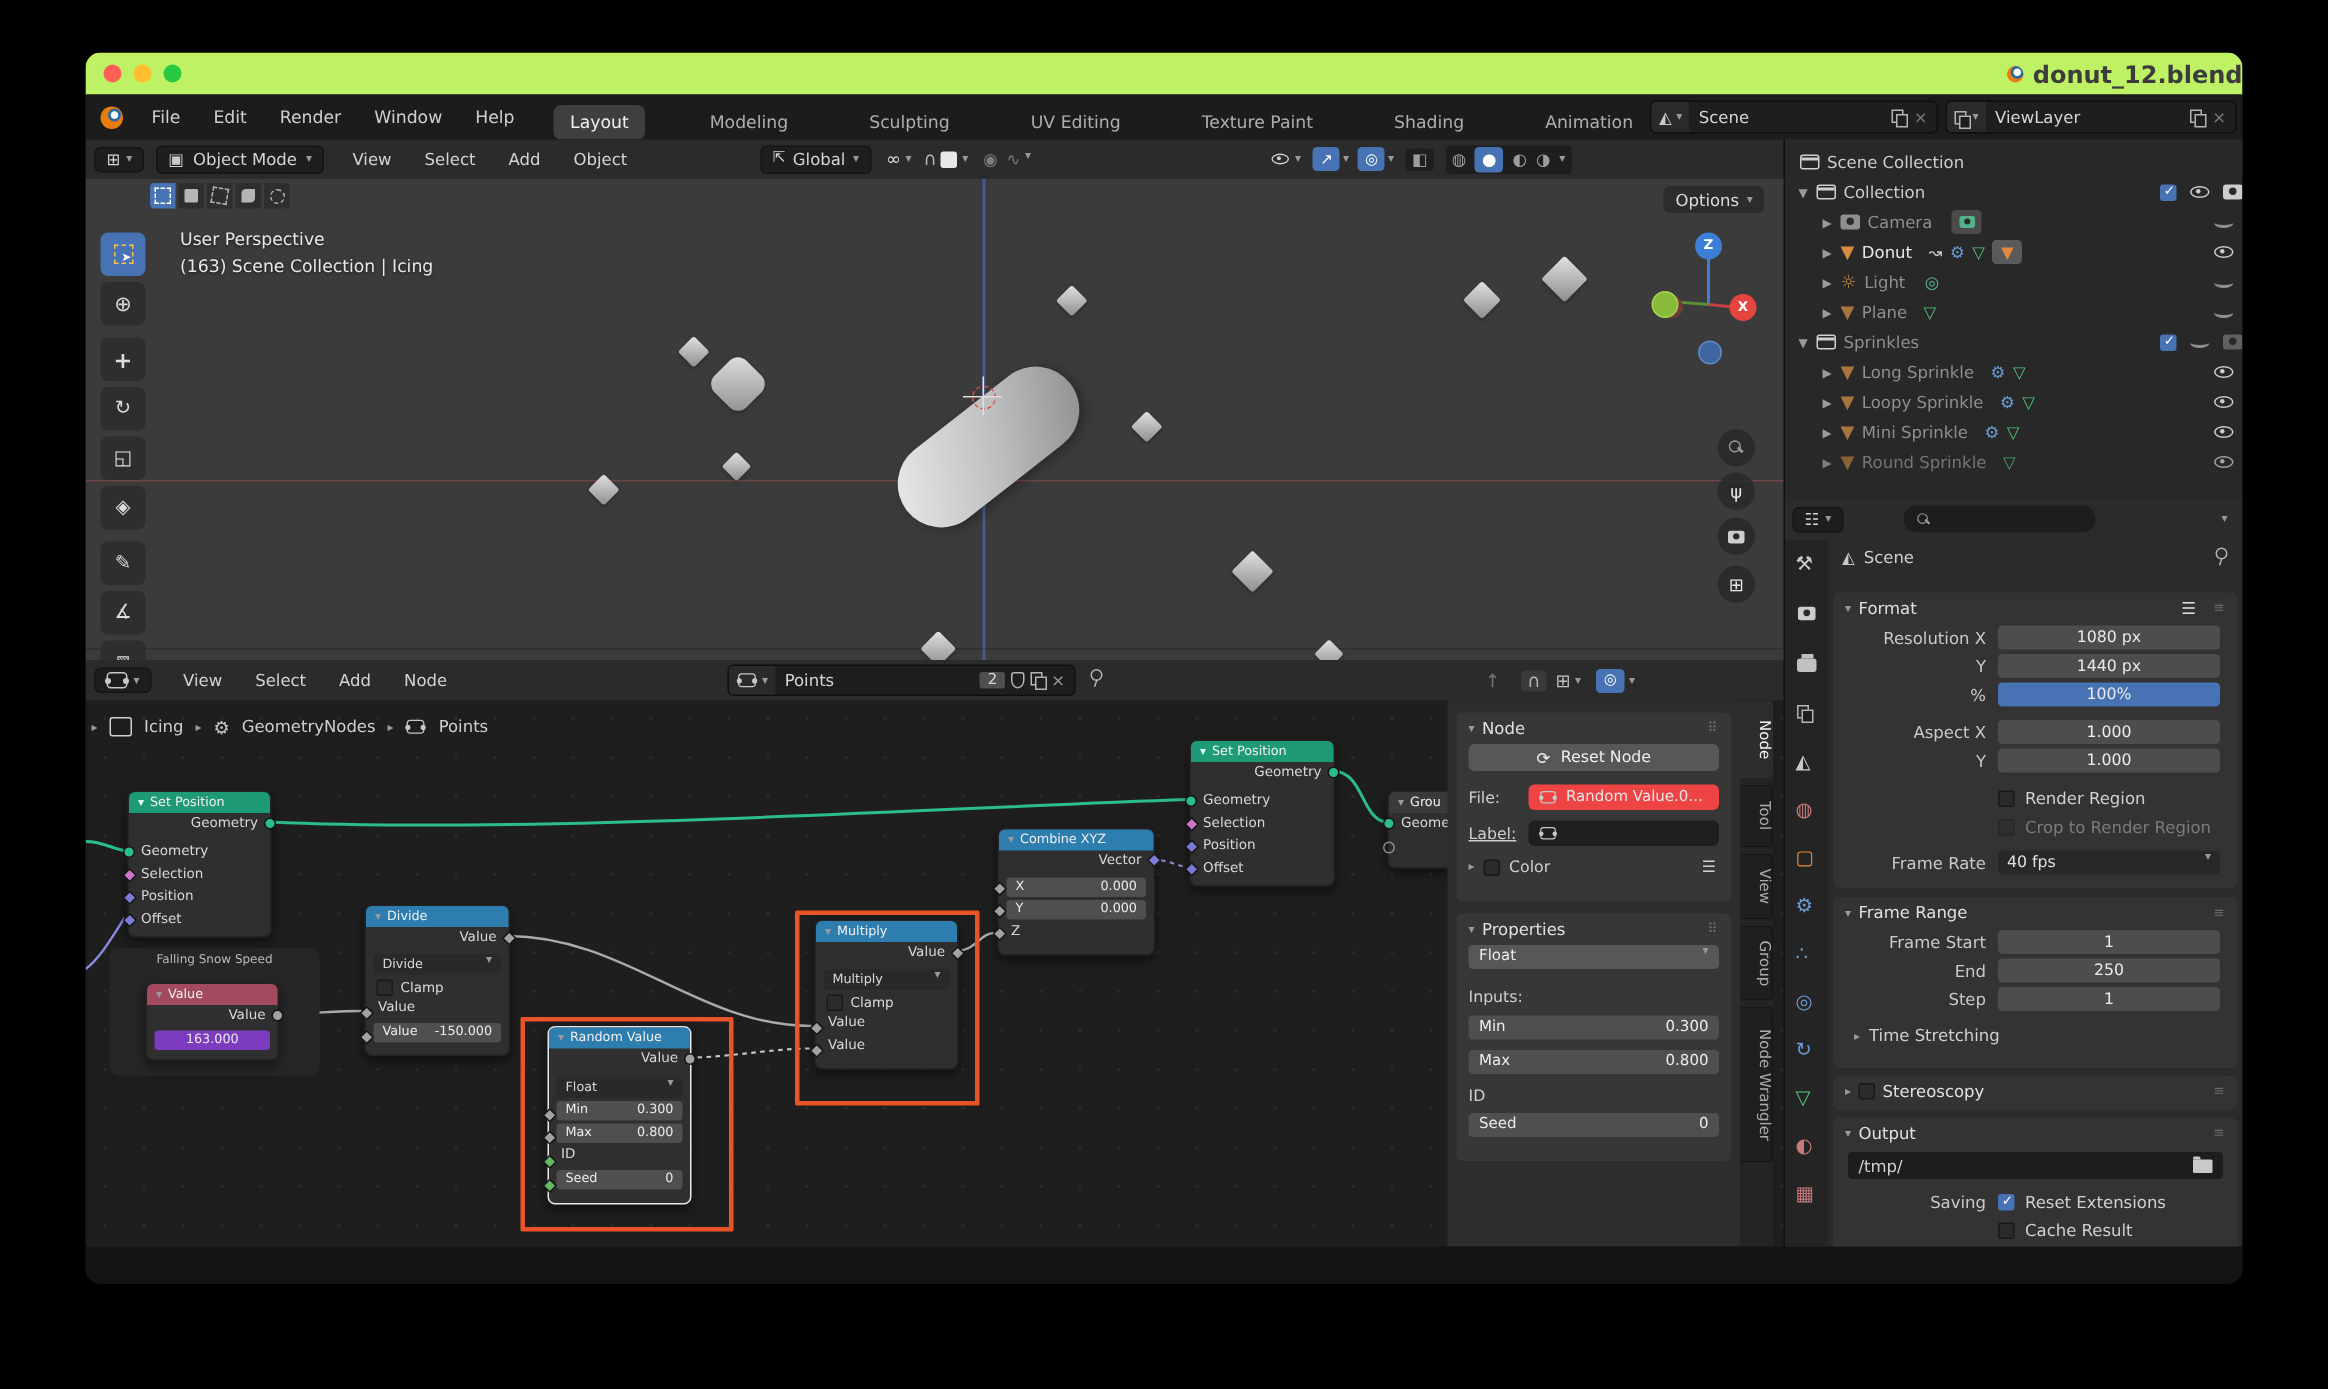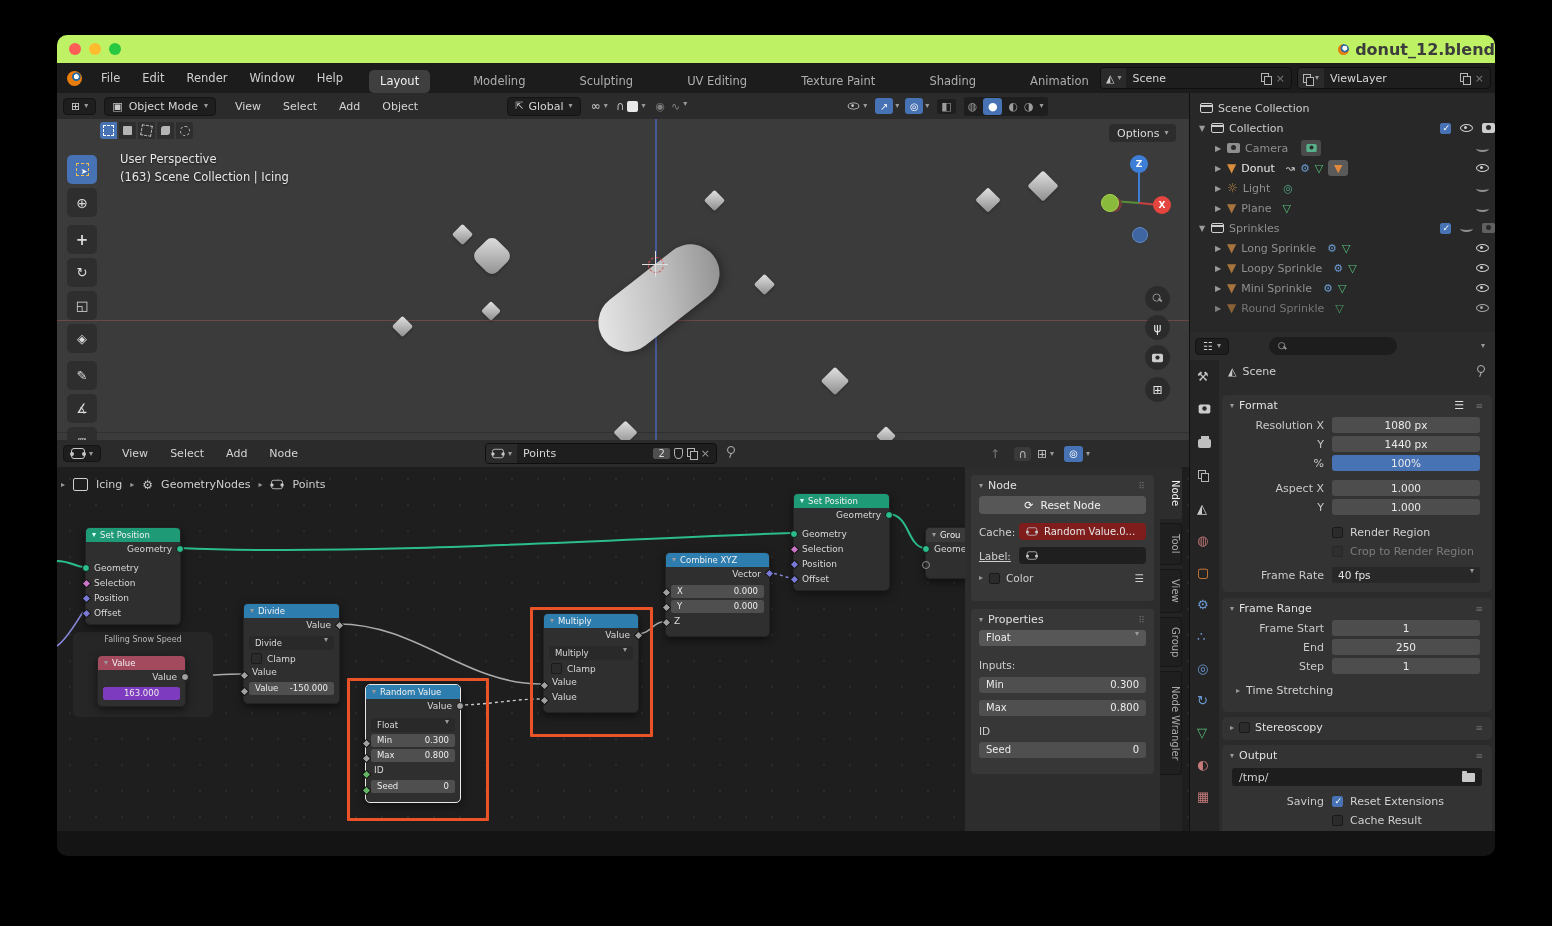--- a/index.html
+++ b/index.html
@@ -834,22 +834,22 @@
         <div class="ptitle" style="padding:4px 8px 2px;">
               <span class="chev">▾</span>
               <span>Node</span>
               <span class="rt grip" style="right:8px;">⠿</span>
             </div>
         <div style="margin:2px 8px;height:18px;background:#575757;border-radius:4px;display:flex;align-items:center;justify-content:center;gap:7px;font-size:10.5px;color:#f0f0f0;">
               <span class="gi" style="font-size:11px;">⟳</span>
               <span>Reset Node</span>
             </div>
         <div class="sbrow" style="margin-top:9px;">
-              <span style="width:40px;">Cache:</span>
-              <span style="flex:1;height:17px;background:#7f1d1d;border-radius:4px;display:flex;align-items:center;gap:5px;padding:0 6px;font-size:10px;color:#e6e6e6;">
+              <span style="width:40px;">File:</span>
+              <span style="flex:1;height:17px;background:#ef4444;border-radius:4px;display:flex;align-items:center;gap:5px;padding:0 6px;font-size:10px;color:#e6e6e6;">
                 <span class="i-nodeicon" style="transform:scale(.75);"></span>
                 <span>Random Value.0...</span>
               </span>
             </div>
         <div class="sbrow" style="margin-top:7px;">
               <span style="width:40px;text-decoration:underline;">Label:</span>
               <span style="flex:1;height:17px;background:#1f1f1f;border-radius:4px;display:flex;align-items:center;gap:5px;padding:0 6px;">
                 <span class="i-nodeicon" style="transform:scale(.75);"></span>
               </span>
             </div>

